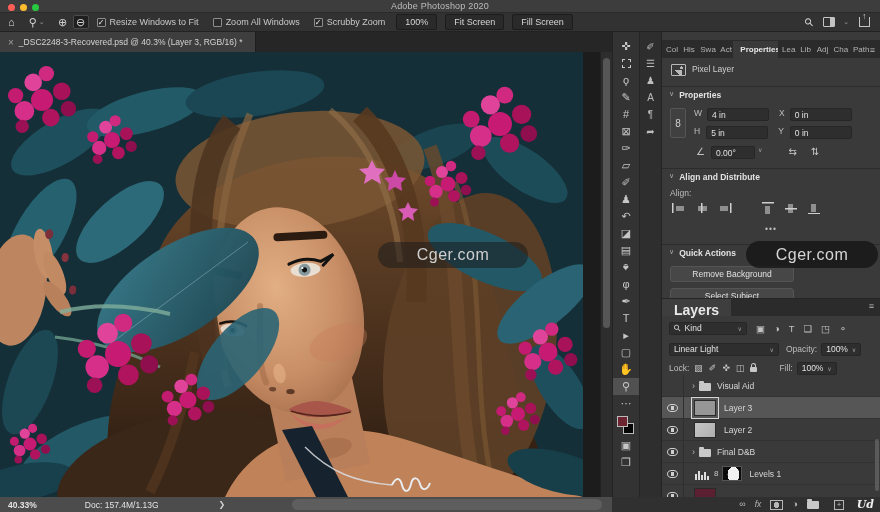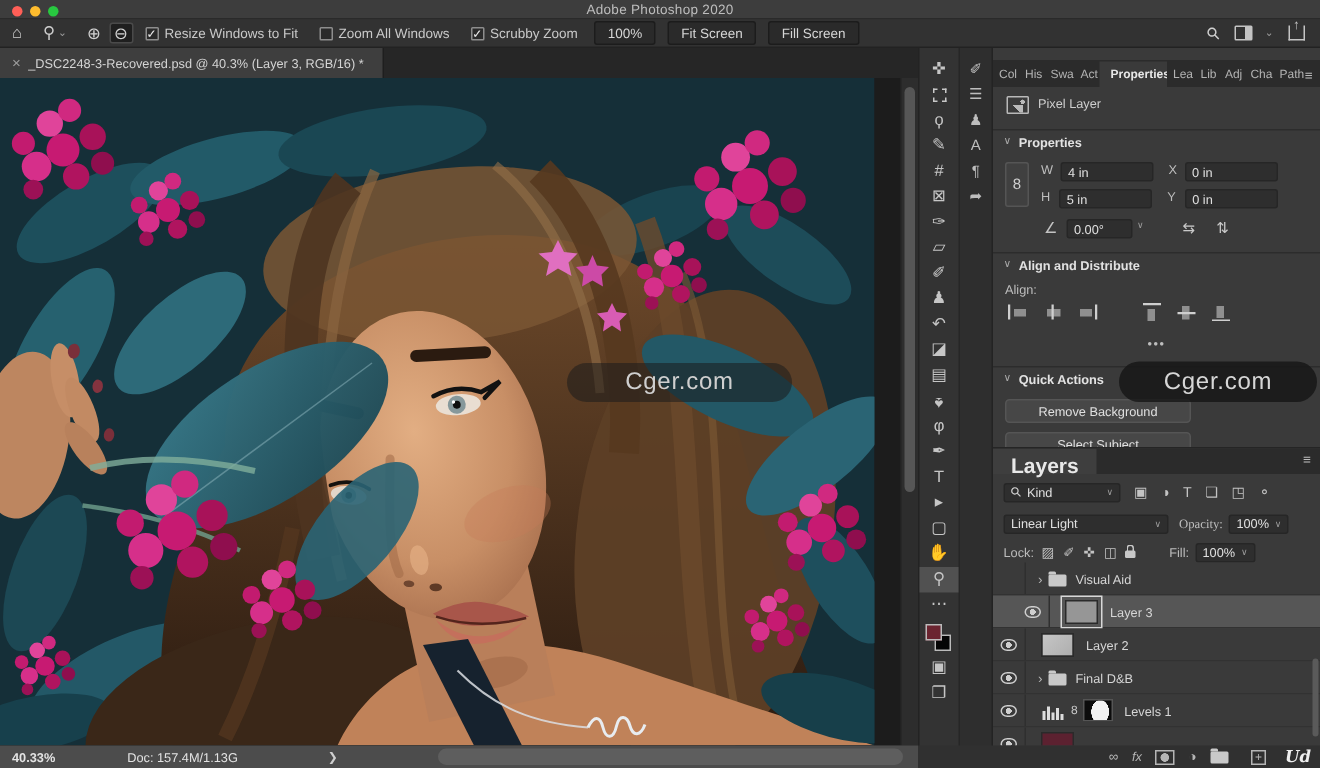--- a/index.html
+++ b/index.html
@@ -554,21 +554,21 @@
       <span class="fico">T</span>
       <span class="fico">❏</span>
       <span class="fico">◳</span>
       <span class="fico">⚬</span>
     </div>
     <div class="lrow" style="top:42px; height:16px;">
       <span class="inbox blendbox" style="margin-left:7px;">
         <span>Linear Light</span>
         <span class="ddv">∨</span>
       </span>
-      <span class="lbl" style="margin-left:7px;font-family:Liberation Serif, serif;">Opacity:</span>
+      <span class="lbl" style="margin-left:7px;">Opacity:</span>
       <span class="inbox" style="width:40px; margin-left:4px; justify-content:space-between;">
         <span>100%</span>
           <span class="ddv">∨</span>
       </span>
     </div>
     <div class="lrow" style="top:62px; height:14px;">
       <span class="lbl" style="margin-left:7px; margin-right:5px;">Lock:</span>
       <span class="mini">▨</span>
       <span class="mini">✐</span>
       <span class="mini">✜</span>
@@ -581,21 +581,21 @@
       </span>
     </div>
 
     <div class="layerlist">
       <div class="lyr" style="top:0;">
         <span class="eyecell"></span>
         <span class="gchev">›</span>
         <span class="folder"></span>
         <span>Visual Aid</span>
       </div>
-      <div class="lyr sel" style="top:22px;padding-left:16px;">
+      <div class="lyr sel" style="top:22px;">
         <span class="eyecell">
             <span class="eye"></span>
           </span>
         <span class="thumb brk"></span>
         <span>Layer 3</span>
       </div>
       <div class="lyr" style="top:44px;">
         <span class="eyecell">
             <span class="eye"></span>
           </span>

